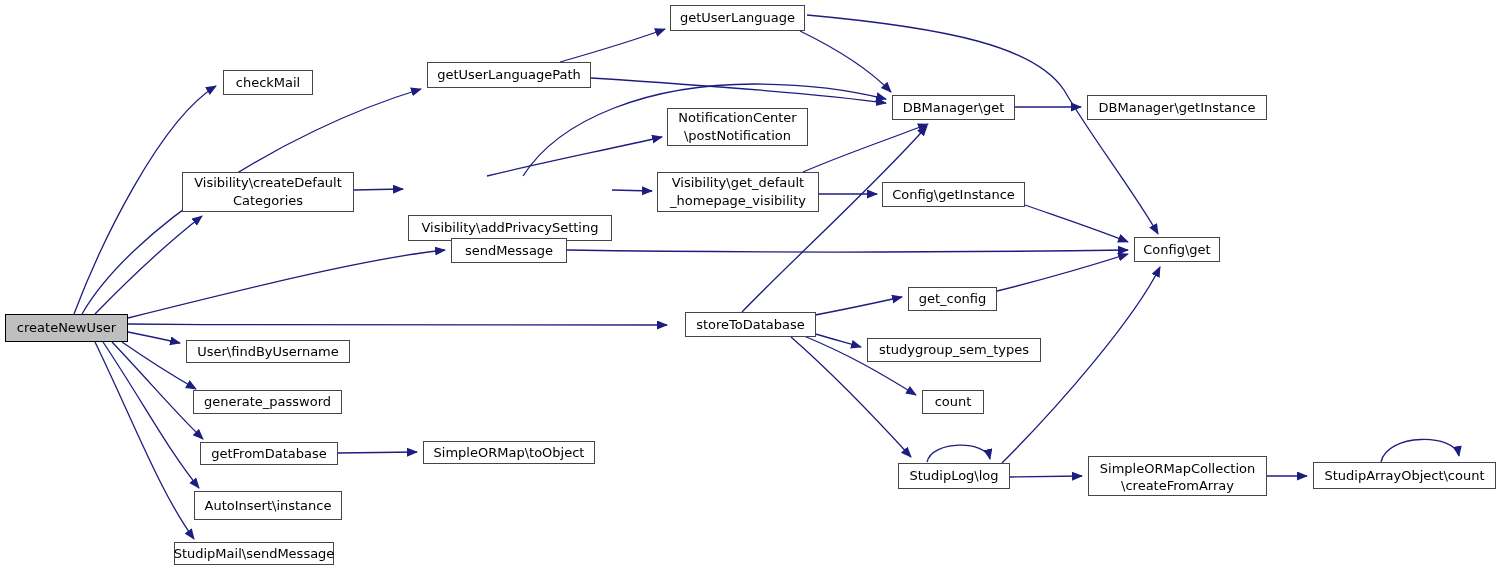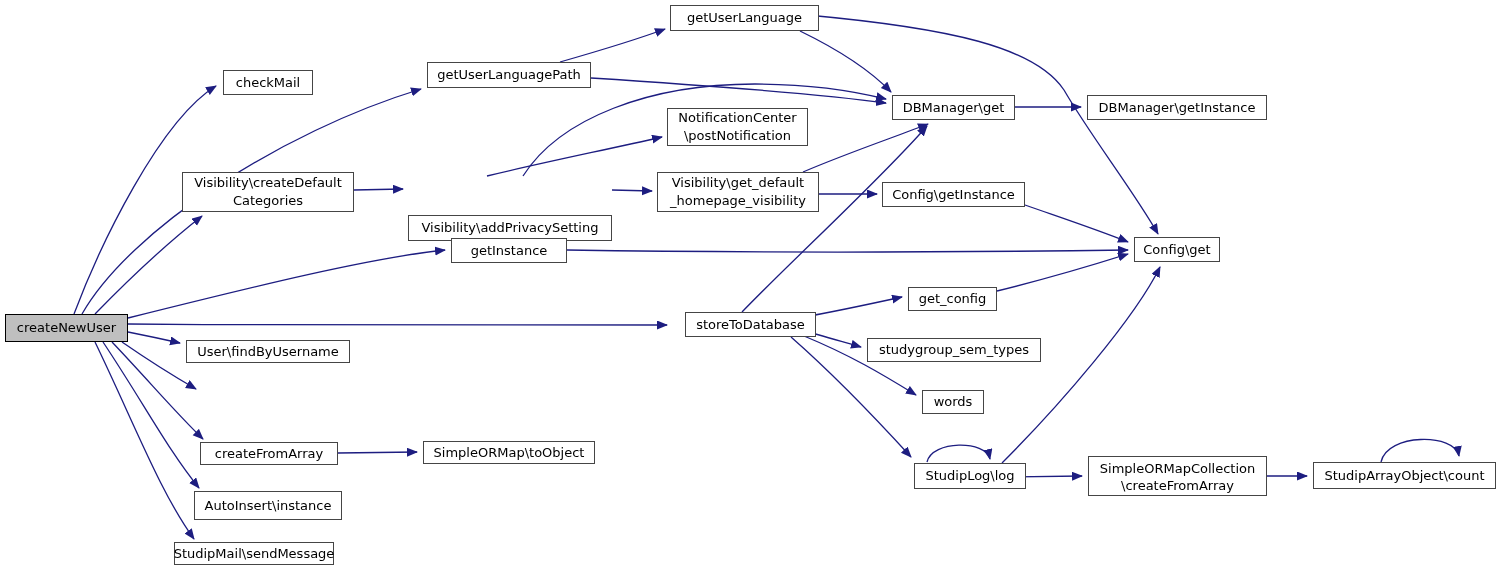--- a/index.html
+++ b/index.html
@@ -80,40 +80,41 @@
         <path d="M 1010 477 L 1082 476" class="edge" stroke="#1d1d80" marker-end="url(#arrowhead)"></path>
         <path d="M 338 453 L 417 452" class="edge" stroke="#1d1d80" marker-end="url(#arrowhead)"></path>
         <path d="M 1267 476 L 1307 476" class="edge" stroke="#1d1d80" marker-end="url(#arrowhead)"></path>
         <path d="M 1381 462 C 1387 433 1455 433 1459 456" class="edge" stroke="#1d1d80" marker-end="url(#arrowhead)"></path>
       </g>
   </svg>
   <div id="node-layer">
       <div class="node highlight" style="left: 5px; top: 314px; width: 123px; height: 28px; background: rgb(191, 191, 191);"><span>createNewUser</span></div>
       <div class="node" style="left: 223px; top: 70px; width: 90px; height: 25px;"><span>checkMail</span></div>
       <div class="node" style="left: 427px; top: 62px; width: 164px; height: 26px;"><span>getUserLanguagePath</span></div>
-      <div class="node" style="left: 670px; top: 5px; width: 149px; height: 26px;"><span>getUserLanguage</span></div>
+      <div class="node" style="left: 670px; top: 5px; width: 135px; height: 26px;"><span>getUserLanguage</span></div>
       <div class="node" style="left: 182px; top: 172px; width: 172px; height: 40px;"><span>Visibility\createDefault
 Categories</span></div>
       <div class="node" style="left: 408px; top: 176px; width: 204px; height: 26px; margin-top: 39px;"><span>Visibility\addPrivacySetting</span></div>
       <div class="node" style="left: 667px; top: 108px; width: 141px; height: 38px;"><span>NotificationCenter
 \postNotification</span></div>
       <div class="node" style="left: 657px; top: 172px; width: 162px; height: 40px;"><span>Visibility\get_default
 _homepage_visibility</span></div>
       <div class="node" style="left: 892px; top: 95px; width: 123px; height: 25px;"><span>DBManager\get</span></div>
       <div class="node" style="left: 1087px; top: 95px; width: 180px; height: 25px;"><span>DBManager\getInstance</span></div>
       <div class="node" style="left: 882px; top: 182px; width: 143px; height: 25px;"><span>Config\getInstance</span></div>
       <div class="node" style="left: 1134px; top: 237px; width: 86px; height: 25px;"><span>Config\get</span></div>
-      <div class="node" style="left: 451px; top: 238px; width: 116px; height: 25px;"><span>getInstance</span></div>
+      <div class="node" style="left: 451px; top: 238px; width: 116px; height: 25px;"><span>sendMessage</span></div>
       <div class="node" style="left: 673px; top: 312px; width: 131px; height: 25px; margin-left: 12px;"><span>storeToDatabase</span></div>
       <div class="node" style="left: 908px; top: 287px; width: 89px; height: 24px; align-items: center;"><span>get_config</span></div>
       <div class="node" style="left: 867px; top: 338px; width: 174px; height: 24px;"><span>studygroup_sem_types</span></div>
-      <div class="node" style="left: 922px; top: 390px; width: 62px; height: 24px;"><span>words</span></div>
+      <div class="node" style="left: 922px; top: 390px; width: 62px; height: 24px;"><span>count</span></div>
       <div class="node" style="left: 186px; top: 340px; width: 164px; height: 23px;"><span>User\findByUsername</span></div>
-      <div class="node" style="left: 200px; top: 442px; width: 138px; height: 23px;"><span>createFromArray</span></div>
+      <div class="node" style="left: 193px; top: 390px; width: 149px; height: 24px;"><span>generate_password</span></div>
+      <div class="node" style="left: 200px; top: 442px; width: 138px; height: 23px;"><span>getFromDatabase</span></div>
       <div class="node" style="left: 423px; top: 441px; width: 172px; height: 23px;"><span>SimpleORMap\toObject</span></div>
       <div class="node" style="left: 194px; top: 491px; width: 148px; height: 29px;"><span>AutoInsert\instance</span></div>
       <div class="node" style="left: 174px; top: 542px; width: 160px; height: 23px;"><span>StudipMail\sendMessage</span></div>
-      <div class="node" style="left: 898px; top: 463px; width: 112px; height: 26px; margin-left: 16px;"><span>StudipLog\log</span></div>
+      <div class="node" style="left: 898px; top: 463px; width: 112px; height: 26px;"><span>StudipLog\log</span></div>
       <div class="node" style="left: 1088px; top: 456px; width: 179px; height: 40px; align-items: flex-end;"><span>SimpleORMapCollection
 \createFromArray</span></div>
       <div class="node" style="left: 1313px; top: 462px; width: 183px; height: 27px;"><span>StudipArrayObject\count</span></div>
     </div>
 </div>
 
 </body></html>

